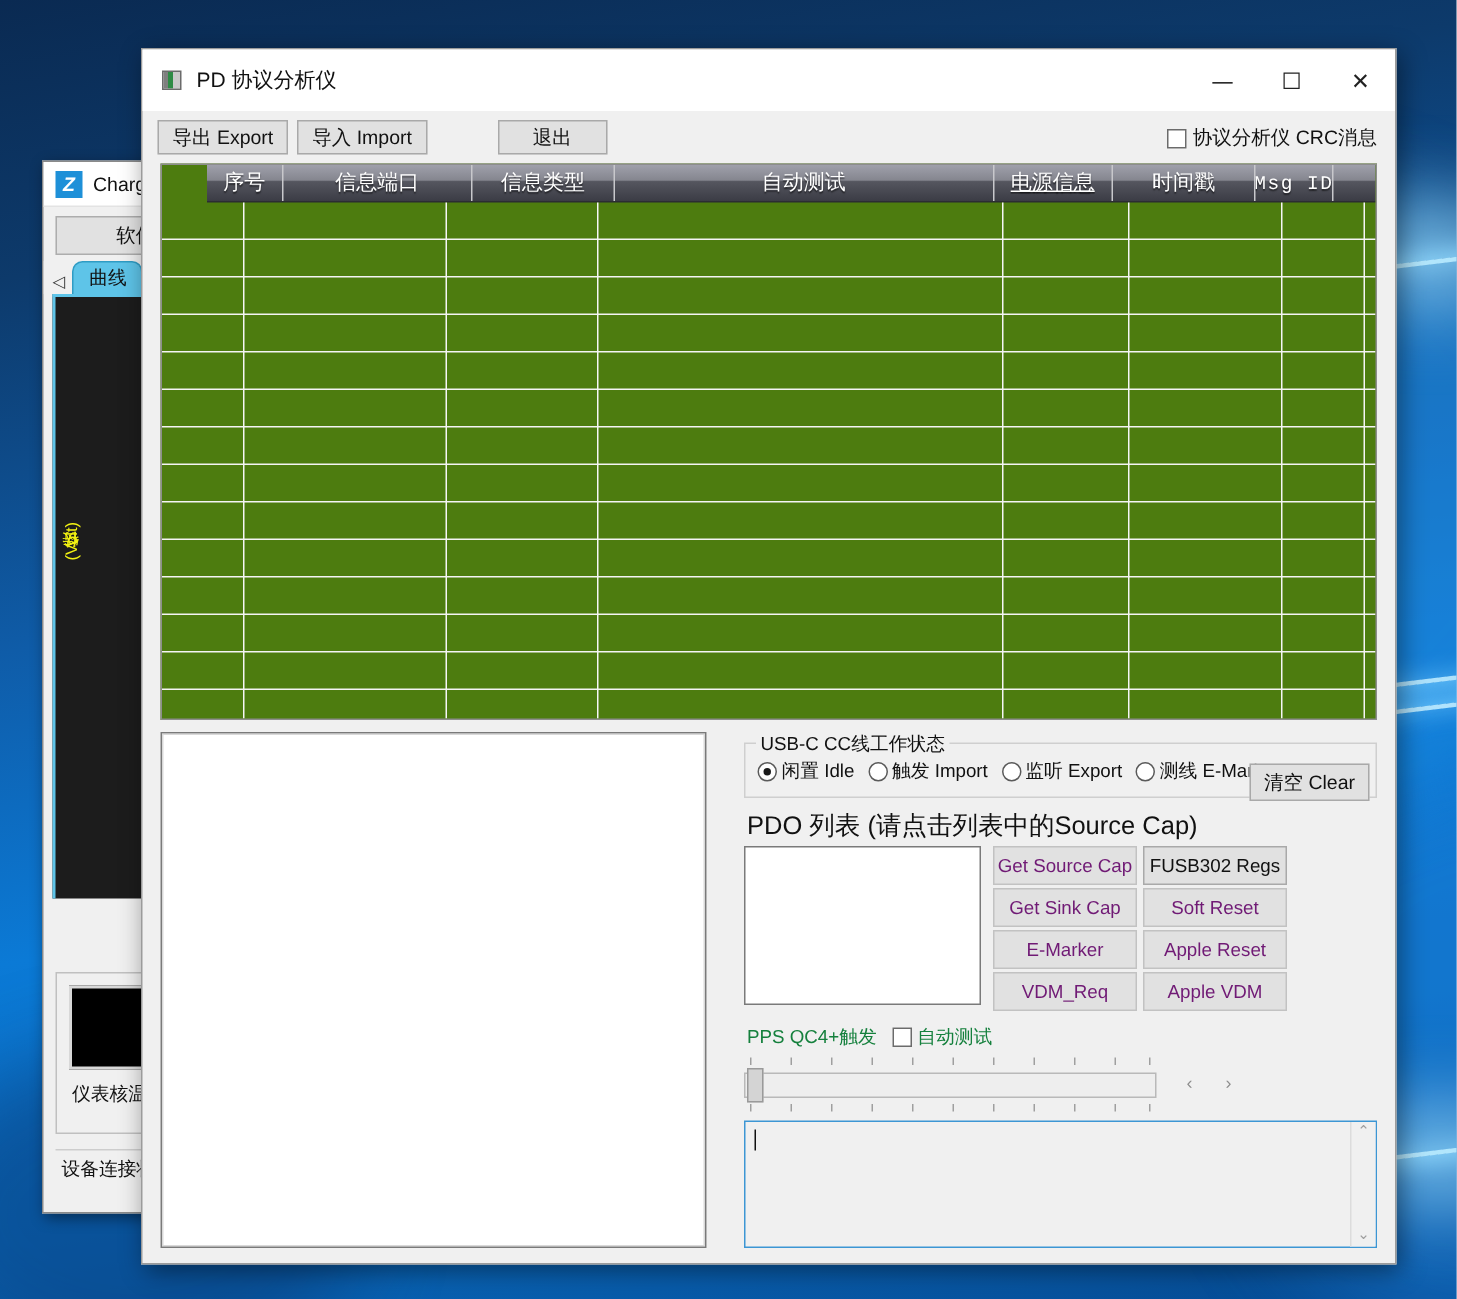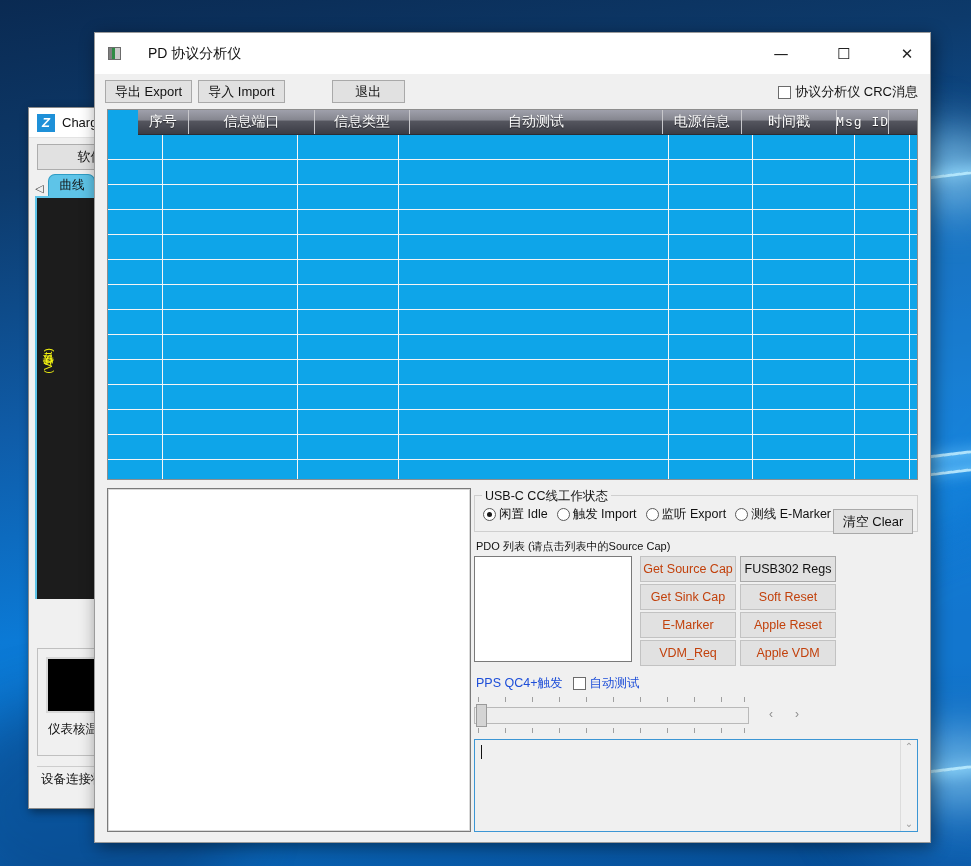--- a/index.html
+++ b/index.html
@@ -111,21 +111,20 @@
     width: 837px; height: 811px;
     background: #f0f0f0;
     border: 1px solid #9b9b9b;
     box-shadow: 3px 4px 16px rgba(0,0,0,0.45);
     display: flex; flex-direction: column;
   }
   #pd-titlebar {
     height: 41px; background: #ffffff;
     display: flex; align-items: center;
     flex: 0 0 auto;
-    gap: 17px;
   }
   #pd-app-icon {
     width: 13px; height: 13px; margin-left: 13px; margin-right: 10px;
     background: linear-gradient(90deg,#7f7f7f 0 28%, #2e8b45 28% 58%, #c9c9c9 58% 100%);
     border: 1px solid #6b6b6b;
     flex: 0 0 auto;
   }
   #pd-title-text { font-size: 14px; color: #111; flex: 1 1 auto; }
   .win-btn {
     width: 46px; height: 41px;
@@ -153,21 +152,21 @@
     width: 13px; height: 13px; background: #fff;
     border: 1px solid #6b6b6b; margin-right: 4px; flex: 0 0 auto;
     position: relative;
   }
 
   
   #msg-table-wrap {
     margin: 0 12px; flex: 0 0 auto;
     height: 371px;
     border: 1px solid #8d8d8d;
-    background: #0ea5e9;
+    background: #4d7c0f;
     overflow: hidden;
     position: relative;
     padding-left: 30px;
   }
   #msg-header {
     display: flex; height: 25px;
     background: linear-gradient(180deg,#9fa0ab 0%, #85868f 42%, #55565f 46%, #3b3c45 100%);
     color: #ffffff;
     border-bottom: 1px solid #2b2c33;
   }
@@ -182,21 +181,21 @@
   #msg-body { position: absolute; left: 0; right: 0; top: 25px; bottom: 0; }
   .grid-row {
     height: 25px; border-bottom: 1px solid #f4f4f4;
   }
   .grid-col {
     position: absolute; top: 0; bottom: 0; width: 1px; background: #f6f6f6;
   }
 
   
   #pd-lower {
-    display: flex; flex: 1 1 auto; padding: 8px 12px 10px 12px; gap: 3px;
+    display: flex; flex: 1 1 auto; padding: 8px 12px 10px 12px; gap: 25px;
     min-height: 0;
   }
   #left-log {
     width: 364px; background: #ffffff;
     border: 1px solid #7a7a7a;
     box-shadow: inset 0 0 0 1px #d9d9d9;
     flex: 0 0 auto;
   }
   #right-col { flex: 1 1 auto; display: flex; flex-direction: column; min-width: 0; }
 
@@ -220,53 +219,53 @@
     width: 5px; height: 5px; border-radius: 50%; background: #1a1a1a;
   }
 
   #cc-clear-wrap { position: absolute; right: 0; top: 13px; width: 84px; }
   #btn-clear {
     width: 80px; height: 25px; line-height: 23px; text-align: center;
     background: #e1e1e1; border: 1px solid #a9a9a9;
     font-size: 13px; color: #111; white-space: nowrap;
   }
 
-  #pdo-label { font-size: 11px; color: #111; margin: 7px 0 2px 2px; white-space: nowrap; }
+  #pdo-label { font-size: 17px; color: #111; margin: 7px 0 2px 2px; white-space: nowrap; }
   #pdo-area { display: flex; gap: 8px; }
   #pdo-list {
     width: 158px; height: 106px; background: #fff;
     border: 1px solid #7a7a7a; flex: 0 0 auto;
   }
   #cmd-grid {
     display: grid; grid-template-columns: 96px 96px;
     grid-auto-rows: 26px; gap: 2px 4px; flex: 0 0 auto;
   }
   .cmd-btn {
     display: flex; align-items: center; justify-content: center;
     background: #e1e1e1; border: 1px solid #c2c2c2;
-    font-size: 12.5px; color: #c2410c; white-space: nowrap; overflow: hidden;
+    font-size: 12.5px; color: #701a75; white-space: nowrap; overflow: hidden;
   }
   .cmd-btn.enabled { color: #111; border-color: #a9a9a9; }
 
   #vdm-grp {
     width: 92px; margin-left: 6px; margin-top: -6px;
     border: 1px solid #cfcfcf; position: relative;
     padding: 14px 7px 10px 7px; height: 124px; flex: 0 0 auto;
   }
   #vdm-input {
     width: 74px; height: 21px; background: #fff; border: 1px solid #5a5a5a;
     margin-bottom: 7px;
   }
   #btn-send-vdm {
     width: 76px; height: 23px; line-height: 21px; text-align: center;
     background: #e1e1e1; border: 1px solid #a9a9a9; font-size: 12.5px; color: #111;
     white-space: nowrap;
   }
 
-  #pps-row { display: flex; align-items: center; margin: 9px 0 3px 2px; font-size: 12.5px; color: #1d4ed8; }
+  #pps-row { display: flex; align-items: center; margin: 9px 0 3px 2px; font-size: 12.5px; color: #15803d; }
   #pps-auto { display: flex; align-items: center; margin-left: 10px; white-space: nowrap; }
 
   #slider-row { display: flex; align-items: center; }
   #slider-outer { width: 275px; position: relative; height: 38px; flex: 0 0 auto; }
   #slider-track {
     position: absolute; left: 0; top: 12px; width: 275px; height: 17px;
     background: #eeeeee; border: 1px solid #b9b9b9;
   }
   #slider-thumb {
     position: absolute; left: 2px; top: 9px; width: 11px; height: 23px;
@@ -356,21 +355,21 @@
       <span>协议分析仪 CRC消息</span>
     </div>
   </div>
 
   <div id="msg-table-wrap">
     <div id="msg-header">
       <div class="th" style="width:54px;">序号</div>
       <div class="th" style="width:135px;">信息端口</div>
       <div class="th" style="width:101px;">信息类型</div>
       <div class="th" style="width:270px;">自动测试</div>
-      <div class="th" style="width:84px;">电源信息</div>
+      <div class="th" style="width:84px;text-decoration:underline;">电源信息</div>
       <div class="th" style="width:102px;">时间戳</div>
       <div class="th mono" style="width:55px;">Msg ID</div>
       <div class="th" style="width:30px; border-right:none;"></div>
     </div>
     <div id="msg-body">
       <div class="grid-col" style="left:54px;"></div>
       <div class="grid-col" style="left:189px;"></div>
       <div class="grid-col" style="left:290px;"></div>
       <div class="grid-col" style="left:560px;"></div>
       <div class="grid-col" style="left:644px;"></div>

